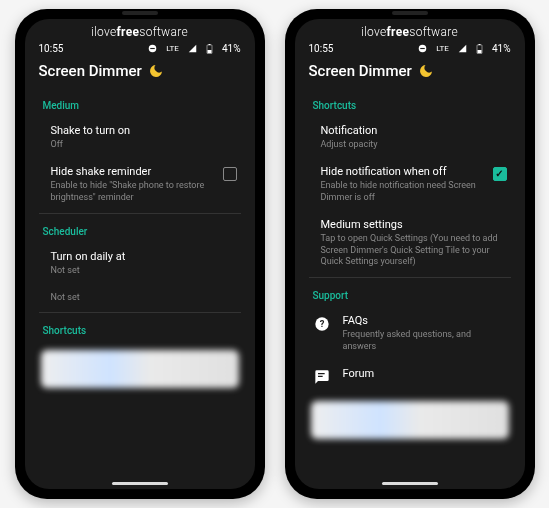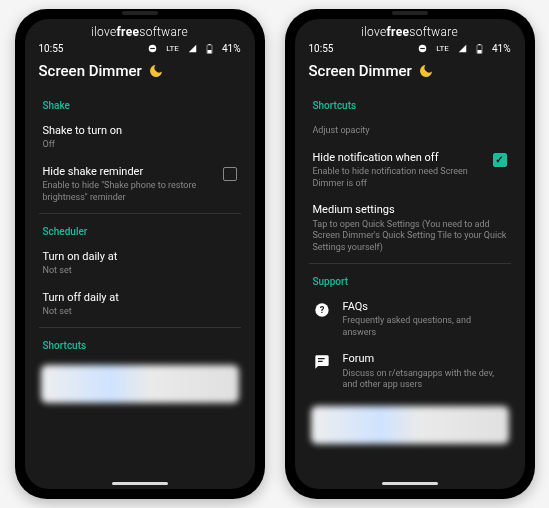--- a/index.html
+++ b/index.html
@@ -82,20 +82,21 @@
     border: none;
     border-top: 1px solid #333;
     margin: 2px 0;
   }
   .setting {
     padding: 7px 4px;
     display: flex;
     align-items: flex-start;
     justify-content: center;
     gap: 8px;
+    margin-left: 8px;
   }
   .setting-text { flex: 1; }
   .setting-title {
     color: #fff;
     font-size: 11px;
     line-height: 1.3;
   }
   .setting-sub {
     color: #888;
     font-size: 9px;
@@ -202,21 +203,21 @@
       </span>
     </div>
     <div class="app-header">
       <span class="app-title">Screen Dimmer</span>
       <svg class="moon" viewBox="0 0 24 24">
           <path fill="#f4c430" d="M21 12.8A9 9 0 1111.2 3a7 7 0 009.8 9.8z"></path>
         </svg>
     </div>
 
     <div class="content">
-      <div class="section-header">Shake</div>
+      <div class="section-header">Medium</div>
 
       <div class="setting">
         <div class="setting-text">
           <div class="setting-title">Shake to turn on</div>
           <div class="setting-sub">Off</div>
         </div>
       </div>
 
 
       <div class="setting">
@@ -232,21 +233,20 @@
 
       <div class="setting">
         <div class="setting-text">
           <div class="setting-title">Turn on daily at</div>
           <div class="setting-sub">Not set</div>
         </div>
       </div>
 
       <div class="setting">
         <div class="setting-text">
-          <div class="setting-title">Turn off daily at</div>
           <div class="setting-sub">Not set</div>
         </div>
       </div>
 
       <hr class="divider">
       <div class="section-header">Shortcuts</div>
 
       <div class="blurbar"></div>
     </div>
     <div class="nav-pill"></div>
@@ -289,20 +289,21 @@
       <svg class="moon" viewBox="0 0 24 24">
           <path fill="#f4c430" d="M21 12.8A9 9 0 1111.2 3a7 7 0 009.8 9.8z"></path>
         </svg>
     </div>
 
     <div class="content">
       <div class="section-header">Shortcuts</div>
 
       <div class="setting">
         <div class="setting-text">
+          <div class="setting-title">Notification</div>
           <div class="setting-sub">Adjust opacity</div>
         </div>
       </div>
 
       <div class="setting">
         <div class="setting-text">
           <div class="setting-title">Hide notification when off</div>
           <div class="setting-sub">Enable to hide notification need Screen Dimmer is off</div>
         </div>
         <div class="checkbox checked"></div>
@@ -333,21 +334,20 @@
 
       <div class="setting-row-iconed">
         <span class="setting-icon">
           <svg width="16" height="16" viewBox="0 0 24 24" fill="#fff">
               <path d="M20 2H4a2 2 0 00-2 2v18l4-4h14a2 2 0 002-2V4a2 2 0 00-2-2z" fill="#fff"></path>
               <path d="M6 6h10v2H6zm0 4h7v2H6z" fill="#1a1a1a"></path>
             </svg>
         </span>
         <div class="setting-text">
           <div class="setting-title">Forum</div>
-          <div class="setting-sub">Discuss on r/etsangapps with the dev, and other app users</div>
         </div>
       </div>
 
       <div class="blurbar"></div>
     </div>
     <div class="nav-pill"></div>
   </div>
 </div>
 
 </body></html>

